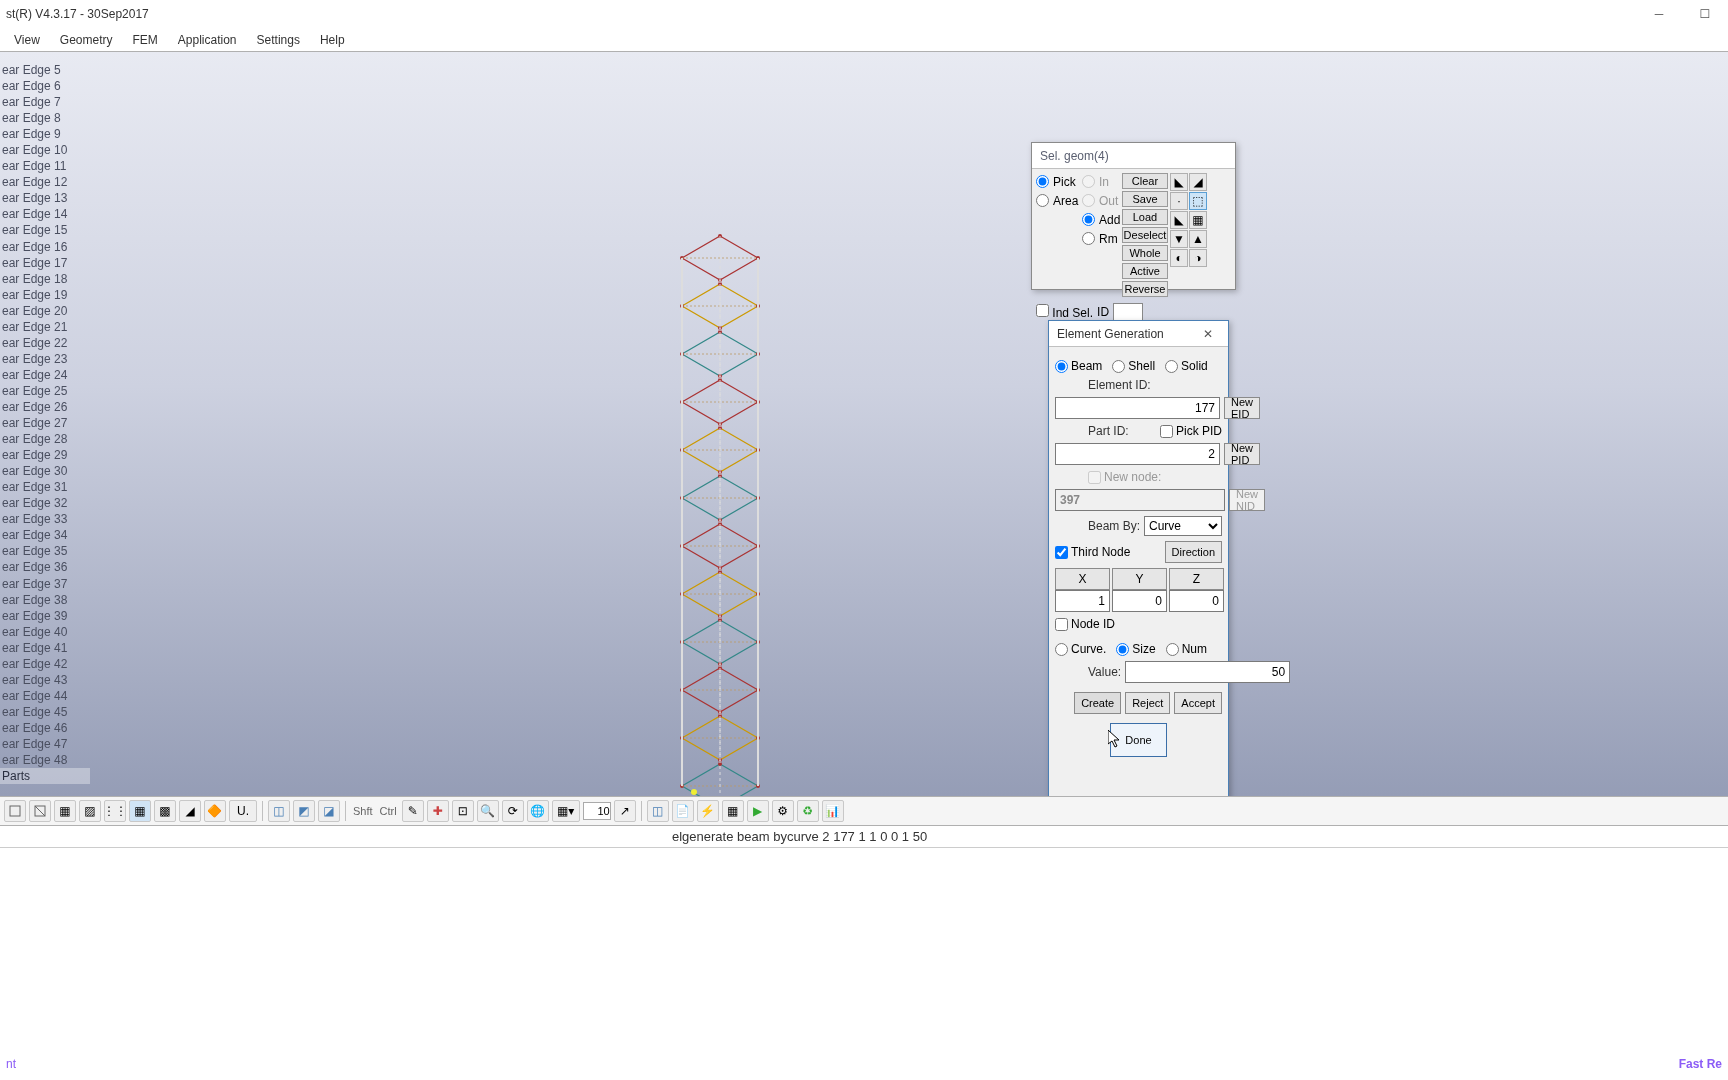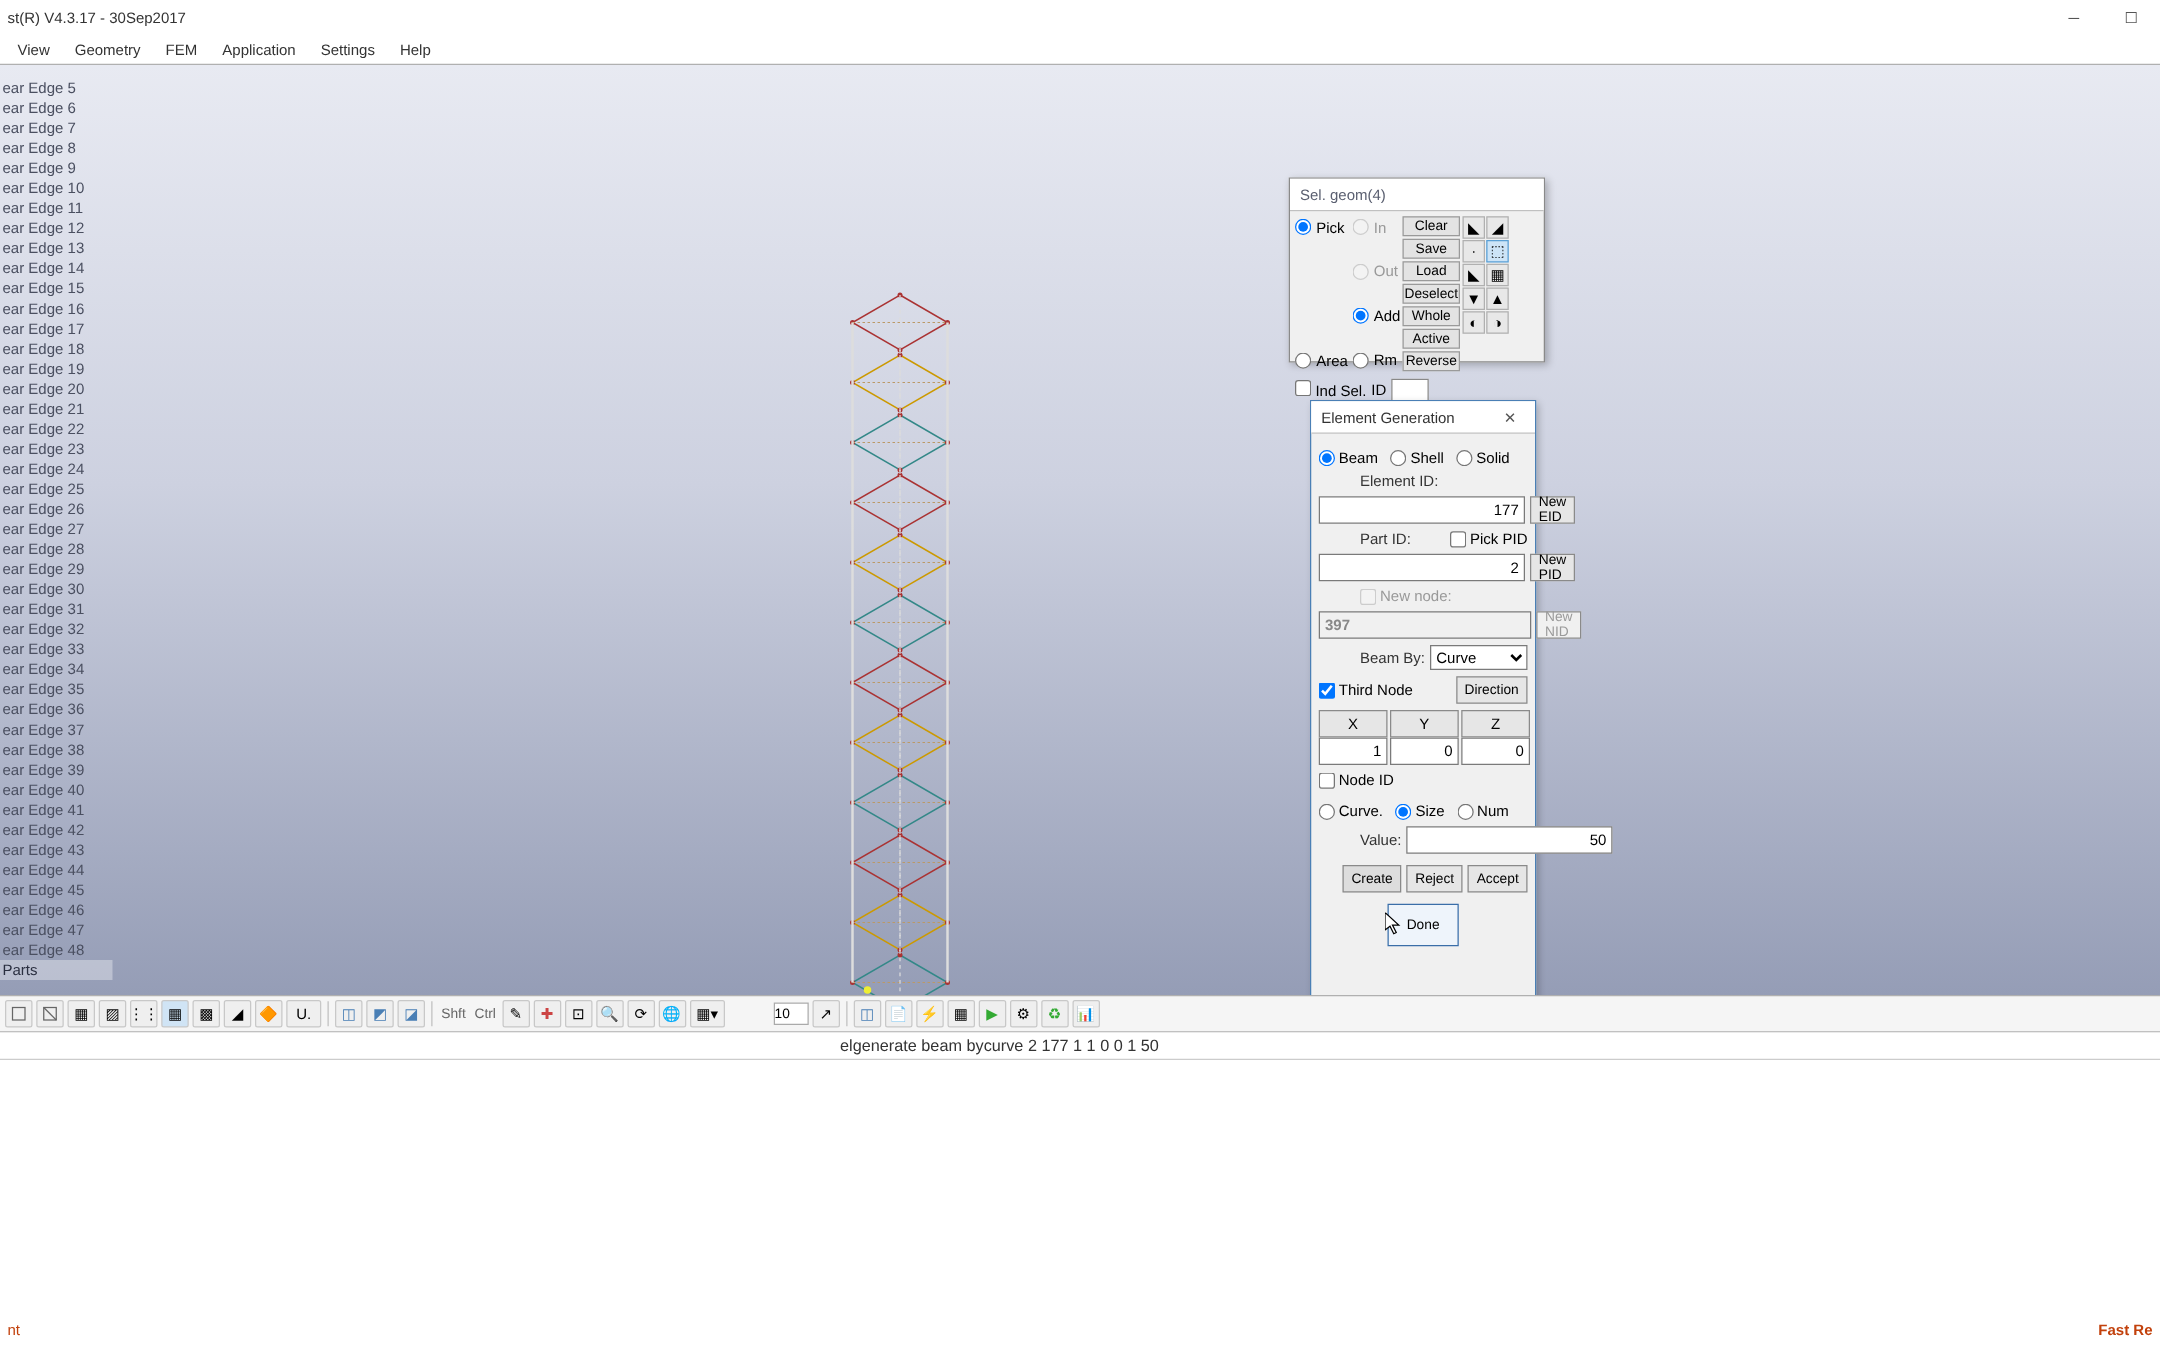--- a/index.html
+++ b/index.html
@@ -24,21 +24,21 @@
 
 
 .wireframe { position: absolute; left: 640px; top: 168px; width: 160px; height: 604px; }
 .wireframe svg { width: 100%; height: 100%; overflow: visible; }
 
 
 .panel { position: absolute; background: #f0f0f0; border: 1px solid #8a8a8a; box-shadow: 2px 2px 6px rgba(0,0,0,0.25); }
 .selgeom { left: 1031px; top: 90px; width: 205px; height: 148px; }
 .panel .hdr { height: 26px; background: #fff; border-bottom: 1px solid #c0c0c0; display: flex; align-items: center; padding: 0 8px; color: #5a5f70; }
 .selgeom .body { padding: 4px 4px; display: flex; gap: 2px; }
-.sg-col { display: flex; flex-direction: column; gap: 2px; justify-content: space-between; }
+.sg-col { display: flex; flex-direction: column; gap: 2px; }
 .sg-radio { display: flex; align-items: center; gap: 4px; height: 17px; }
 .sg-radio input[type=radio] { margin: 0; }
 .sg-radio.disabled { color: #999; }
 .sg-btn { width: 46px; height: 16px; background: #e3e3e3; border: 1px solid #9a9a9a; font-size: 11px; display: flex; align-items: center; justify-content: center; }
 .sg-icons { display: grid; grid-template-columns: 18px 18px; grid-auto-rows: 18px; gap: 1px; }
 .sg-icon { width: 18px; height: 18px; background: #e8e8e8; border: 1px solid #b0b0b0; display: flex; align-items: center; justify-content: center; }
 .sg-icon.active { background: #cde4f7; border-color: #5a9fd4; }
 .sg-row2 { display: flex; align-items: center; gap: 4px; padding: 2px 4px; }
 .sg-row2 input[type=text] { width: 30px; height: 18px; border: 1px solid #888; padding: 0 2px; }
 
@@ -65,28 +65,28 @@
 .elgen .act { display: flex; gap: 4px; justify-content: flex-end; margin-top: 4px; }
 .elgen .done { display: flex; justify-content: center; margin-top: 4px; }
 .resize-grip { position: absolute; right: 2px; bottom: 2px; width: 12px; height: 12px; background: repeating-linear-gradient(135deg, #999 0 1px, transparent 1px 3px); }
 
 
 .toolbar { height: 30px; background: #f5f5f5; border-top: 1px solid #b0b0b0; border-bottom: 1px solid #b0b0b0; display: flex; align-items: center; padding: 0 4px; gap: 3px; }
 .tb-btn { width: 22px; height: 22px; background: #efefef; border: 1px solid #c8c8c8; display: flex; align-items: center; justify-content: center; border-radius: 2px; }
 .tb-btn.wide { width: 28px; }
 .tb-sep { width: 1px; height: 20px; background: #c0c0c0; margin: 0 2px; }
 .tb-txt { font-size: 11px; color: #666; padding: 0 2px; }
-.tb-num { width: 28px; height: 18px; border: 1px solid #aaa; background: #fff; font-size: 11px; text-align: left; margin-left: 36px; }
+.tb-num { width: 28px; height: 18px; border: 1px solid #aaa; background: #fff; font-size: 11px; text-align: right; }
 
 
 .cmdbar { height: 22px; background: #fff; display: flex; align-items: center; border-bottom: 1px solid #ccc; }
 .cmdbar .cmd { margin-left: 672px; color: #333; font-size: 13px; }
 
 
-.statusbar { height: 24px; background: #fff; display: flex; align-items: center; padding: 0 6px; color: #c2410c; font-size: 13px; }
+.statusbar { height: 24px; background: #fff; display: flex; align-items: center; padding: 0 6px; color: #8b5cf6; font-size: 13px; }
 .statusbar .spacer { flex: 1; }
 
 
 .cursor { position: absolute; left: 1108px; top: 678px; pointer-events: none; z-index: 100; }
 </style>
 </head>
 <body>
 
 <div class="titlebar">
   <span>st(R) V4.3.17 - 30Sep2017</span>

